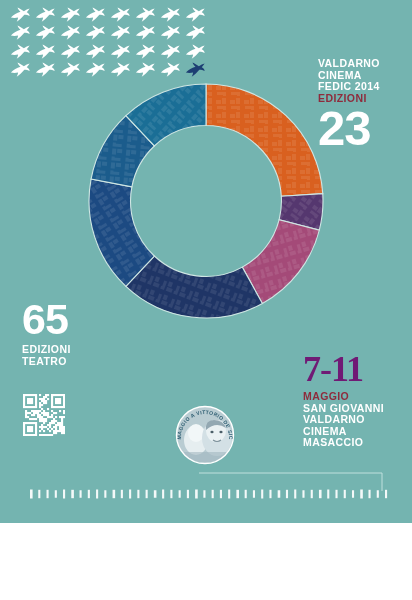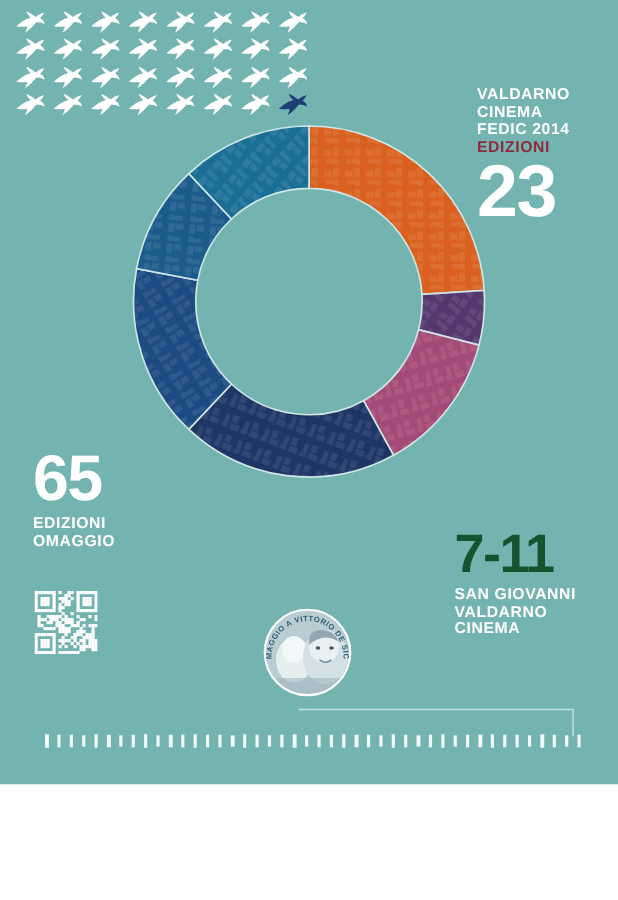--- a/index.html
+++ b/index.html
@@ -112,21 +112,22 @@
   #date-block {
     left: 303px;
     top: 352px;
     width: 106px;
   }
   #date-range {
     font-size: 36px;
     font-weight: bold;
     line-height: 34px;
     letter-spacing: -1px;
-    color: #14532d;
+    color: #701a75;
+    font-family: Liberation Serif, serif;
   }
   .date-line {
     font-size: 10.5px;
     font-weight: bold;
     letter-spacing: 0.4px;
     line-height: 11.6px;
     color: #ffffff;
     white-space: nowrap;
   }
   .date-line.accent { color: #8e2b3c; }
@@ -443,21 +444,21 @@
     <div class="hdr-line">CINEMA</div>
     <div class="hdr-line">FEDIC 2014</div>
     <div class="hdr-line accent">EDIZIONI</div>
     <div id="edition-number">23</div>
   </div>
 
   <div class="tx" id="left-block">
     <div id="competitions-number">65</div>
     <div id="left-lines">
       <div class="left-line">EDIZIONI</div>
-      <div class="left-line">OMAGGIO</div>
+      <div class="left-line">TEATRO</div>
     </div>
   </div>
 
   <div id="qr-code">
     <svg id="qr-svg" viewBox="0 0 42 42">
         <rect x="0.00" y="0.00" width="2.12" height="2.12" fill="#ffffff"></rect>
         <rect x="2.00" y="0.00" width="2.12" height="2.12" fill="#ffffff"></rect>
         <rect x="4.00" y="0.00" width="2.12" height="2.12" fill="#ffffff"></rect>
         <rect x="6.00" y="0.00" width="2.12" height="2.12" fill="#ffffff"></rect>
         <rect x="8.00" y="0.00" width="2.12" height="2.12" fill="#ffffff"></rect>
@@ -687,23 +688,25 @@
         <rect x="22.00" y="40.00" width="2.12" height="2.12" fill="#ffffff"></rect>
         <rect x="24.00" y="40.00" width="2.12" height="2.12" fill="#ffffff"></rect>
         <rect x="26.00" y="40.00" width="2.12" height="2.12" fill="#ffffff"></rect>
         <rect x="28.00" y="40.00" width="2.12" height="2.12" fill="#ffffff"></rect>
       </svg>
   </div>
 
   <div class="tx" id="date-block">
     <div id="date-range">7-11</div>
     <div id="date-lines">
+      <div class="date-line accent">MAGGIO</div>
       <div class="date-line">SAN GIOVANNI</div>
       <div class="date-line">VALDARNO</div>
       <div class="date-line">CINEMA</div>
+      <div class="date-line">MASACCIO</div>
     </div>
   </div>
 
   <div id="tribute-badge">
     <svg id="badge-svg" viewBox="0 0 70 70">
         <defs>
           <clipPath id="badgeClip">
             <circle cx="35" cy="35" r="28"></circle>
           </clipPath>
           <path id="badgeArc" d="M 11,38 A 24,24 0 0 1 59,38" fill="none"></path>

